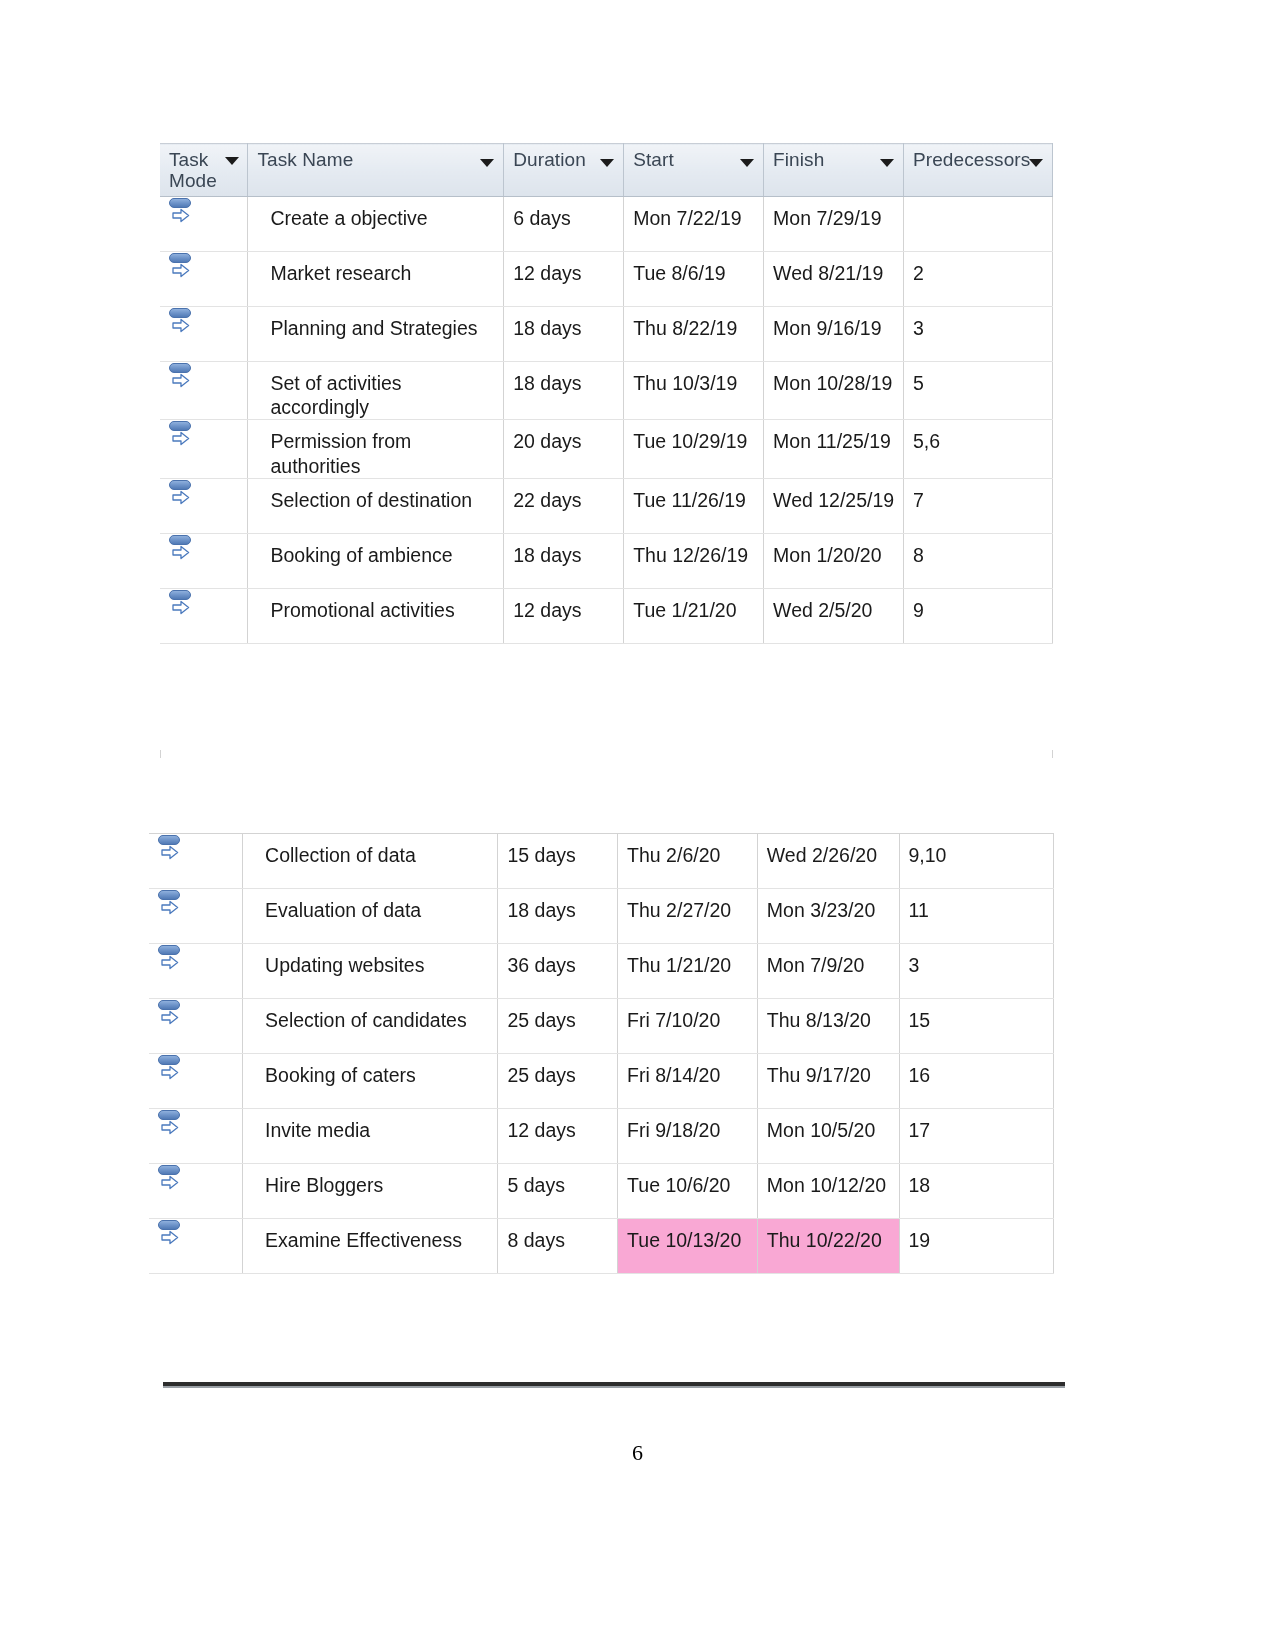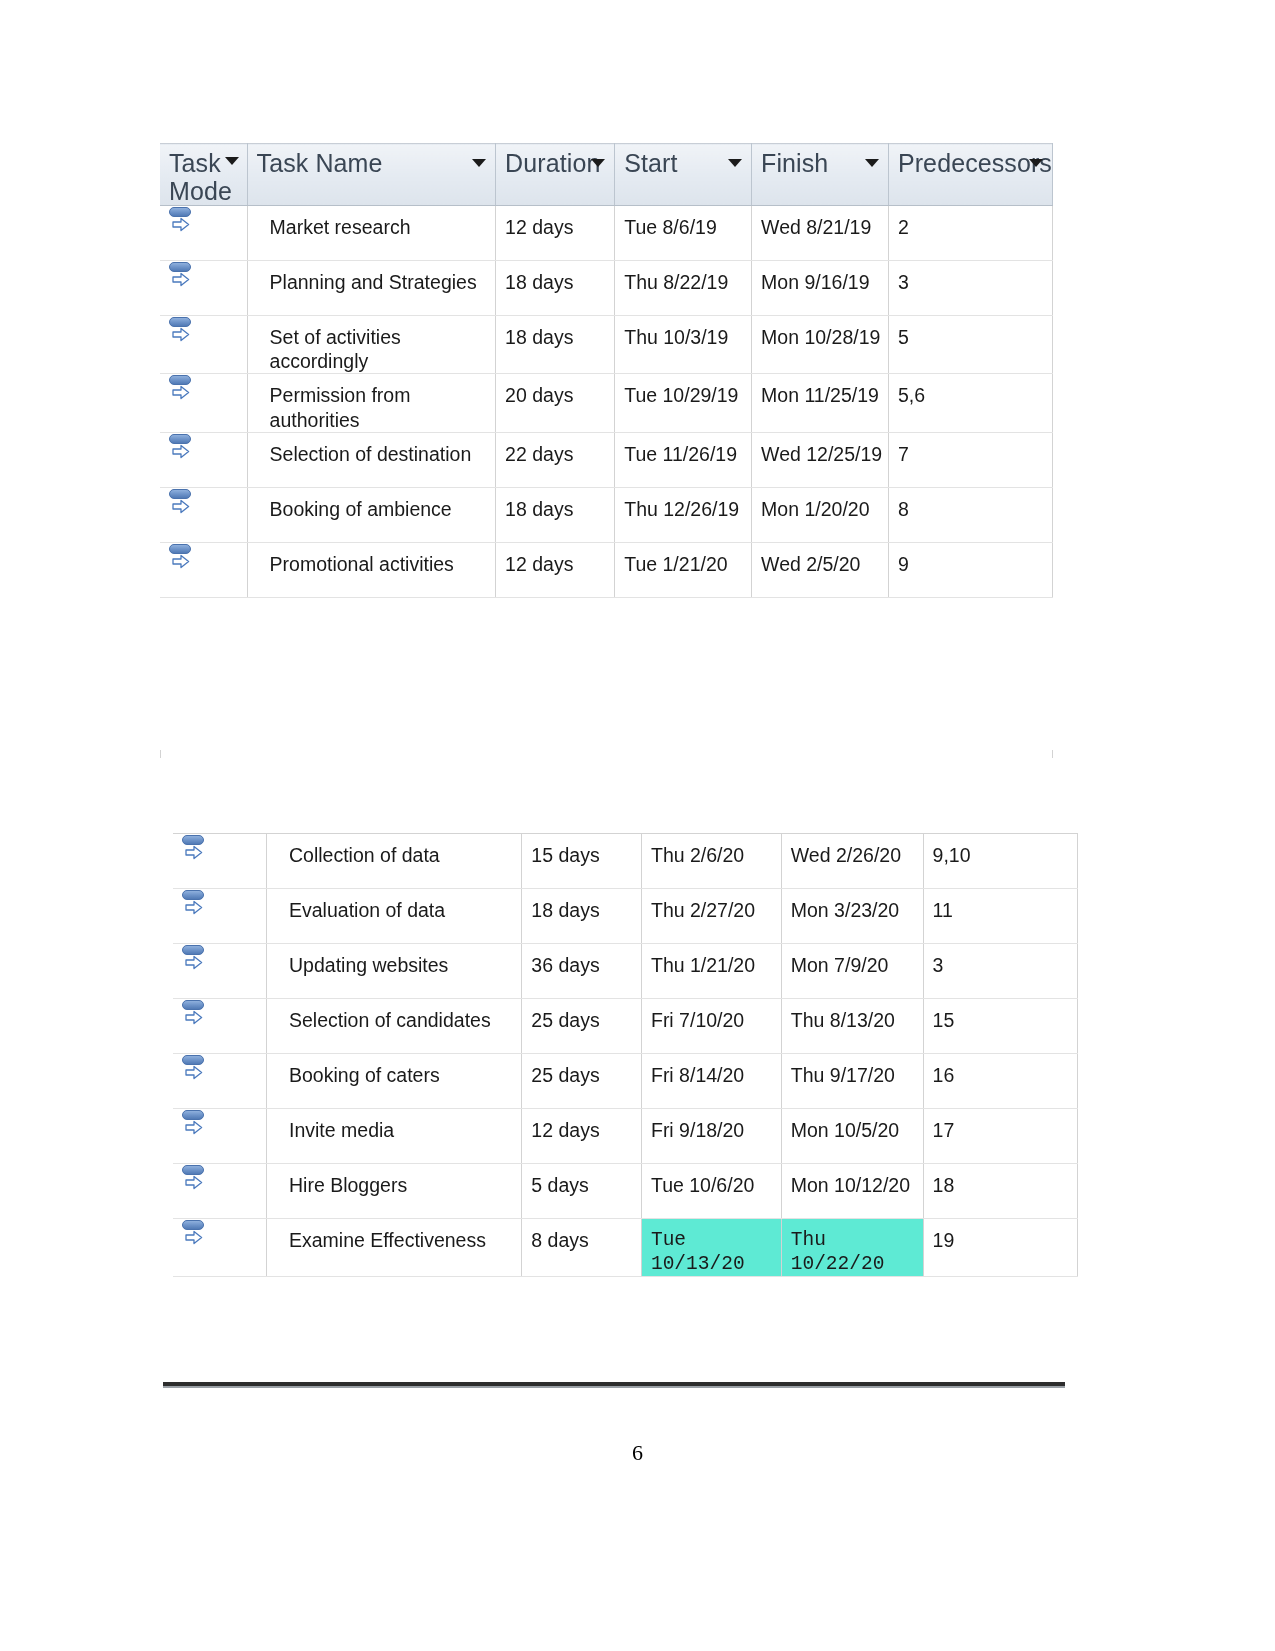--- a/index.html
+++ b/index.html
@@ -39,21 +39,21 @@
   }
 
   
   .hdr th {
     background: linear-gradient(to bottom, #f0f3f7 0%, #e4eaf1 55%, #dde4ec 100%);
     border-bottom: 1px solid #b6bfc9;
     border-right: 1px solid #bcc5cf;
     border-top: 1px solid #c8ced6;
     color: #3a4654;
     font-weight: normal;
-    font-size: 25px;
+    font-size: 19px;
     height: 52px;
     text-align: left;
     position: relative;
   }
   .hdr th .hlabel {
     display: block;
     padding: 5px 0 0 9px;
     line-height: 1.12;
     white-space: pre-line;
     letter-spacing: .1px;
@@ -89,21 +89,21 @@
   .cell {
     display: block;
     padding: 9px 0 0 9px;
     line-height: 1.24;
     min-height: 20px;
   }
   .cell.name { padding-left: 22px; }
   tr.r-1 > td { height: 54px; }
   tr.r-2 > td { height: 54px; }
 
-  td.hl { background: #5eead4; font-family: Liberation Mono, monospace; }
+  td.hl { background: #f9a8d4; }
 
   
   .tmode-icon {
     position: relative;
     width: 30px;
     height: 30px;
     margin: 6px 0 0 8px;
   }
   .tmode-icon .bar {
     position: absolute;
@@ -195,20 +195,40 @@
           <span class="filter-arrow"></span>
         </th>
       </tr>
     </thead>
     <tbody>
           <tr class="r-1">
             <td><span class="tmode-icon"><span class="bar"></span><svg class="arrow" viewBox="0 0 18 15">
                   <path d="M1 5 H9 V1.5 L16.6 7.5 L9 13.5 V10 H1 Z" fill="#ffffff" stroke="#4a79bd" stroke-width="1.3" stroke-linejoin="round"></path>
                 </svg></span></td>
             <td>
+              <span class="cell name">Create a objective</span>
+            </td>
+            <td>
+              <span class="cell">6 days</span>
+            </td>
+            <td>
+              <span class="cell">Mon 7/22/19</span>
+            </td>
+            <td>
+              <span class="cell">Mon 7/29/19</span>
+            </td>
+            <td>
+              <span class="cell"></span>
+            </td>
+          </tr>
+          <tr class="r-1">
+            <td><span class="tmode-icon"><span class="bar"></span><svg class="arrow" viewBox="0 0 18 15">
+                  <path d="M1 5 H9 V1.5 L16.6 7.5 L9 13.5 V10 H1 Z" fill="#ffffff" stroke="#4a79bd" stroke-width="1.3" stroke-linejoin="round"></path>
+                </svg></span></td>
+            <td>
               <span class="cell name">Market research</span>
             </td>
             <td>
               <span class="cell">12 days</span>
             </td>
             <td>
               <span class="cell">Tue 8/6/19</span>
             </td>
             <td>
               <span class="cell">Wed 8/21/19</span>
@@ -334,21 +354,21 @@
               <span class="cell">Wed 2/5/20</span>
             </td>
             <td>
               <span class="cell">9</span>
             </td>
           </tr>
         </tbody>
   </table>
     </div>
 
-  <div style="position: absolute; left: 173px; top: 833px; width: 905px; height: 552px; overflow: hidden; border-top: 1px solid rgb(211, 211, 211);">
+  <div style="position: absolute; left: 149px; top: 833px; width: 905px; height: 552px; overflow: hidden; border-top: 1px solid rgb(211, 211, 211);">
       <table class="gantt-grid t2" id="table-2" style="left: 0px; top: 0px;">
     <colgroup>
       <col class="c-mode">
           <col class="c-name">
           <col class="c-dur">
       <col class="c-start">
           <col class="c-finish">
           <col class="c-pred">
     </colgroup>
     <tbody>

